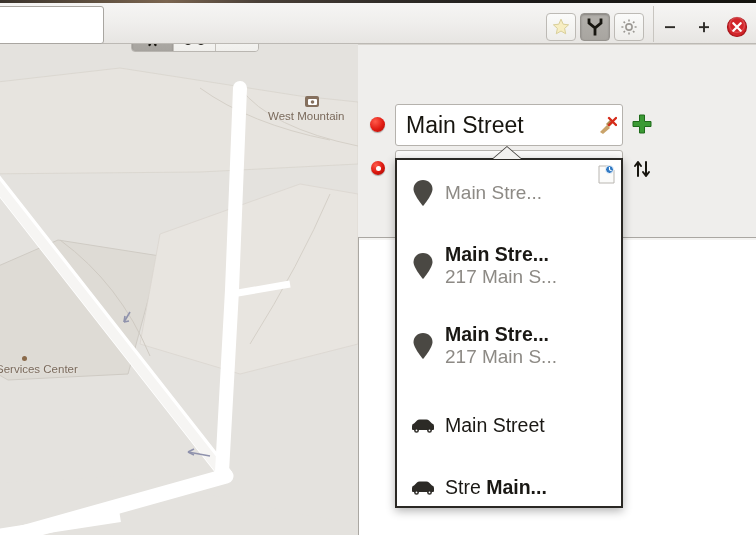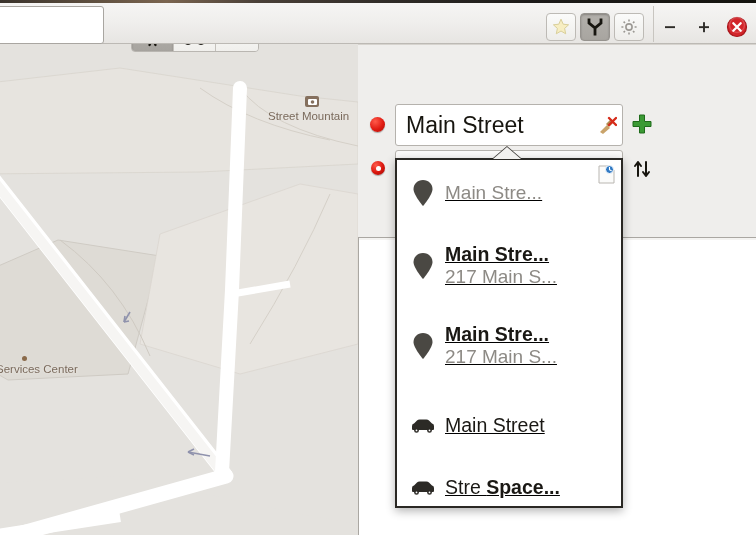--- a/index.html
+++ b/index.html
@@ -172,21 +172,21 @@
     z-index: 6;
   }
   .dd-list { position: relative; width: 100%; }
   .dd-item {
     position: relative; display: flex; align-items: center;
     padding: 0 6px 0 4px; cursor: pointer; overflow: hidden;
   }
   .dd-ico {
     width: 44px; min-width: 44px; display: flex; align-items: center; justify-content: center;
   }
-  .dd-text { flex: 1; overflow: hidden; line-height: 1.12; text-decoration: underline; }
+  .dd-text { flex: 1; overflow: hidden; line-height: 1.12; }
   .dd-title { font-size: 19.5px; color: #1a1814; white-space: nowrap; }
   .dd-title.bold { font-weight: bold; }
   .dd-sub { font-size: 19px; color: #8d8a85; white-space: nowrap; }
   .dd-title .pre { font-weight: normal; }
   .dd-title .hl { font-weight: bold; }
 
   .hist-ico {
     position: absolute; right: 6px; top: 5px; width: 17px; height: 19px;
     z-index: 4;
   }
@@ -229,21 +229,21 @@
         <path d="M 24 508 L 30 505 M 24 508 L 30 511"></path>
       </g>
     </svg>
 
     <div class="poi-icon" style="left:305px; top:52px;">
       <svg width="9" height="7" viewBox="0 0 9 7">
           <rect x="0" y="1" width="9" height="6" rx="1" fill="#ffffff"></rect>
           <circle cx="4.5" cy="4" r="1.8" fill="#85705e"></circle>
         </svg>
     </div>
-    <div class="map-label" id="lbl-space">Street Mountain</div>
+    <div class="map-label" id="lbl-space">West Mountain</div>
 
     <div class="poi-dot" style="left:22px; top:312px;"></div>
     <div class="map-label" id="lbl-services">Services Center</div>
   </div>
 
   <div class="panel">
     <div class="panel-topline"></div>
   </div>
 
   <div class="results-panel"></div>
@@ -368,21 +368,21 @@
         <div class="dd-ico" style="align-items:flex-end;">
           <svg width="26" height="16" viewBox="0 0 26 16">
             <path d="M2 11 L2 8 Q2 6 4 5.6 L7 2.5 Q8 1.4 9.6 1.4 L16.4 1.4 Q18 1.4 19 2.5 L22 5.6 Q24 6 24 8 L24 11 Q24 12 23 12 L3 12 Q2 12 2 11 Z" fill="#2c2a26"></path>
             <circle cx="6.5" cy="12.4" r="2.4" fill="#2c2a26"></circle>
             <circle cx="19.5" cy="12.4" r="2.4" fill="#2c2a26"></circle>
             <circle cx="6.5" cy="12.4" r="0.9" fill="#ffffff"></circle>
             <circle cx="19.5" cy="12.4" r="0.9" fill="#ffffff"></circle>
           </svg>
         </div>
         <div class="dd-text">
-          <div class="dd-title"><span class="pre">Stre </span><span class="hl">Space...</span></div>
+          <div class="dd-title"><span class="pre">Stre </span><span class="hl">Main...</span></div>
         </div>
       </div>
 
     </div>
   </div>
 
   <div class="topbar">
     <div class="topbar-darkline"></div>
     <div class="search-box-tl" placeholder=""></div>
 

